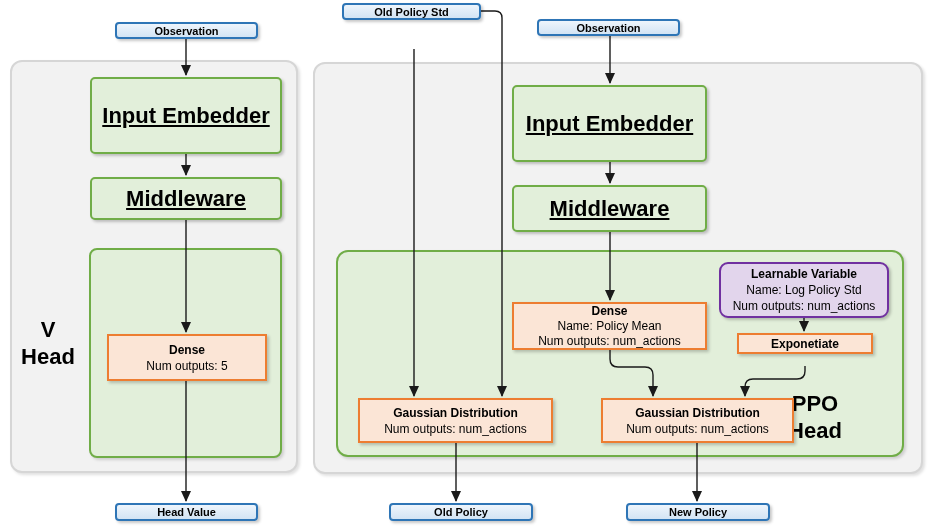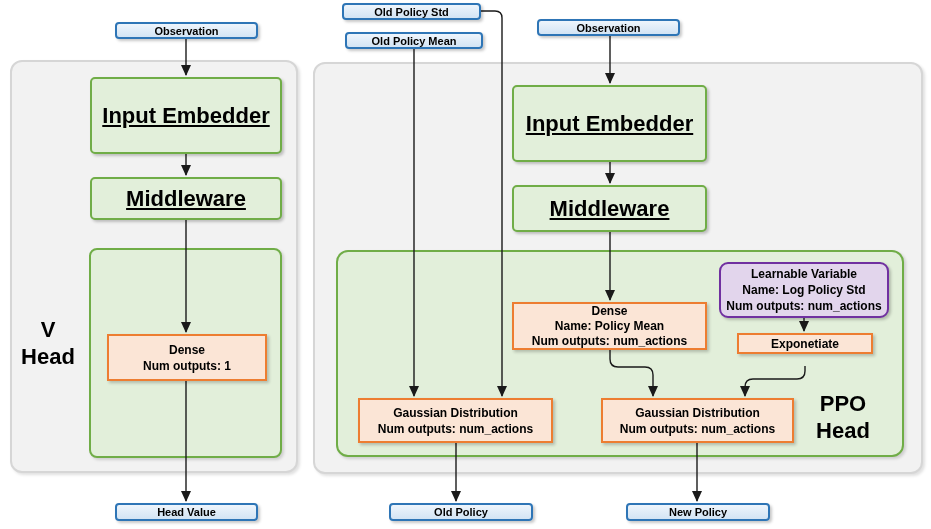--- a/index.html
+++ b/index.html
@@ -40,21 +40,21 @@
   }
   .box.orange{
     background:var(--orange-fill); border:2px solid var(--orange-border);
     border-radius:0; font-size:12px;
   }
   .box.purple{
     background:var(--purple-fill); border:2.5px solid var(--purple-border);
     border-radius:9px; font-size:12px;
   }
   .box .t{ font-weight:bold; line-height:16px; }
-  .box .s{ font-weight:bold; line-height:16px; }
+  .box .s{ font-weight:normal; line-height:16px; }
   .orange.tight .t, .orange.tight .s{ line-height:15px; }
   .head-label{
     position:absolute; text-align:center; font-weight:bold;
     font-size:22px; line-height:27px;
   }
   svg.connectors{ position:absolute; left:0; top:0; pointer-events:none; }
   svg.connectors path.conn{
     fill:none; stroke:var(--line-color); stroke-width:1.4; stroke-linejoin:round;
   }
 </style>
@@ -65,21 +65,21 @@
 
   <div class="container gray" style="left:10px;top:60px;width:288px;height:413px"></div>
   <div class="container gray" style="left:313px;top:62px;width:610px;height:412px"></div>
   <div class="container green" style="left:89px;top:248px;width:193px;height:210px;border-radius:8px"></div>
   <div class="container green" style="left:336px;top:250px;width:568px;height:207px"></div>
 
   <div class="head-label" style="left:8px;top:316px;width:80px">
     <div>V</div>
     <div>Head</div>
   </div>
-  <div class="head-label" style="left:803px;top:390px;width:80px">
+  <div class="head-label" style="left:775px;top:390px;width:80px">
     <div>PPO</div>
     <div>Head</div>
   </div>
 
   <svg class="connectors" width="931" height="529" viewBox="0 0 931 529">
     <defs>
       <marker id="arrow" markerUnits="userSpaceOnUse" markerWidth="14" markerHeight="12" refX="10" refY="5" orient="auto">
         <path d="M0,0 L11,5 L0,10 Z" fill="#1a1a1a"></path>
       </marker>
     </defs>
@@ -98,26 +98,25 @@
     <path class="conn" d="M805,366 V371 Q805,379 797,379 H753 Q745,379 745,387 V396" marker-end="url(#arrow)"></path>
     <path class="conn" d="M456,443 V501" marker-end="url(#arrow)"></path>
     <path class="conn" d="M697,443 V501" marker-end="url(#arrow)"></path>
   </svg>
 
   <div class="box blue" style="left:115px;top:22px;width:143px;height:17px">Observation</div>
   <div class="box greennode" style="left:90px;top:77px;width:192px;height:77px">Input Embedder</div>
   <div class="box greennode" style="left:90px;top:177px;width:192px;height:43px">Middleware</div>
   <div class="box orange" style="left:107px;top:334px;width:160px;height:47px">
     <div class="t">Dense</div>
-    <div class="s">Num outputs: 1</div>
+    <div class="s">Num outputs: 5</div>
   </div>
   <div class="box blue" style="left:115px;top:503px;width:143px;height:18px">Head Value</div>
 
   <div class="box blue" style="left:342px;top:3px;width:139px;height:17px">Old Policy Std</div>
-  <div class="box blue" style="left:345px;top:32px;width:138px;height:17px">Old Policy Mean</div>
   <div class="box blue" style="left:537px;top:19px;width:143px;height:17px">Observation</div>
   <div class="box greennode" style="left:512px;top:85px;width:195px;height:77px">Input Embedder</div>
   <div class="box greennode" style="left:512px;top:185px;width:195px;height:47px">Middleware</div>
 
   <div class="box orange tight" style="left:512px;top:302px;width:195px;height:48px">
     <div class="t">Dense</div>
     <div class="s">Name: Policy Mean</div>
     <div class="s">Num outputs: num_actions</div>
   </div>
 

